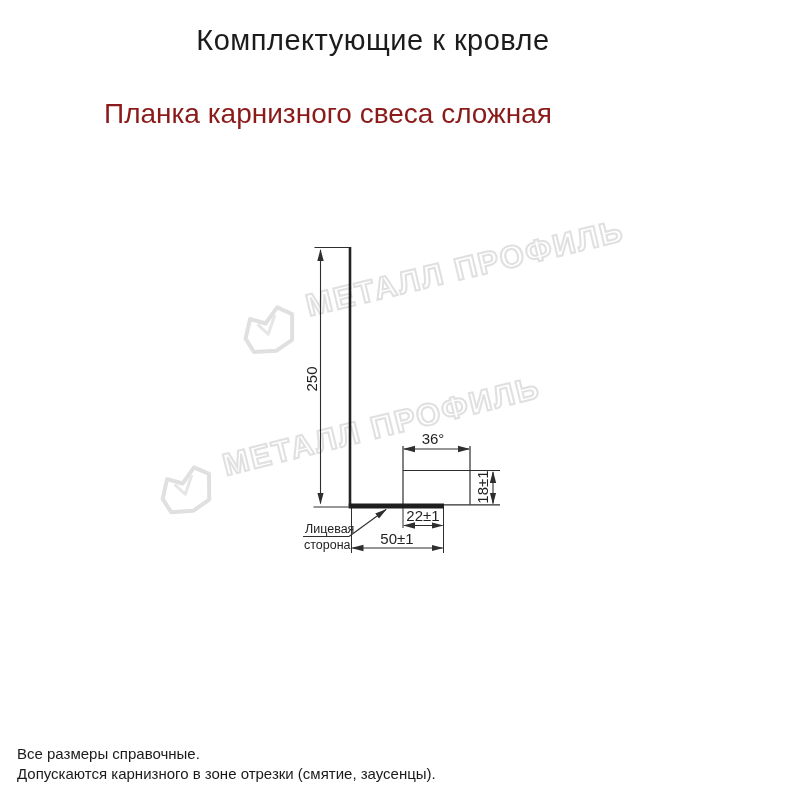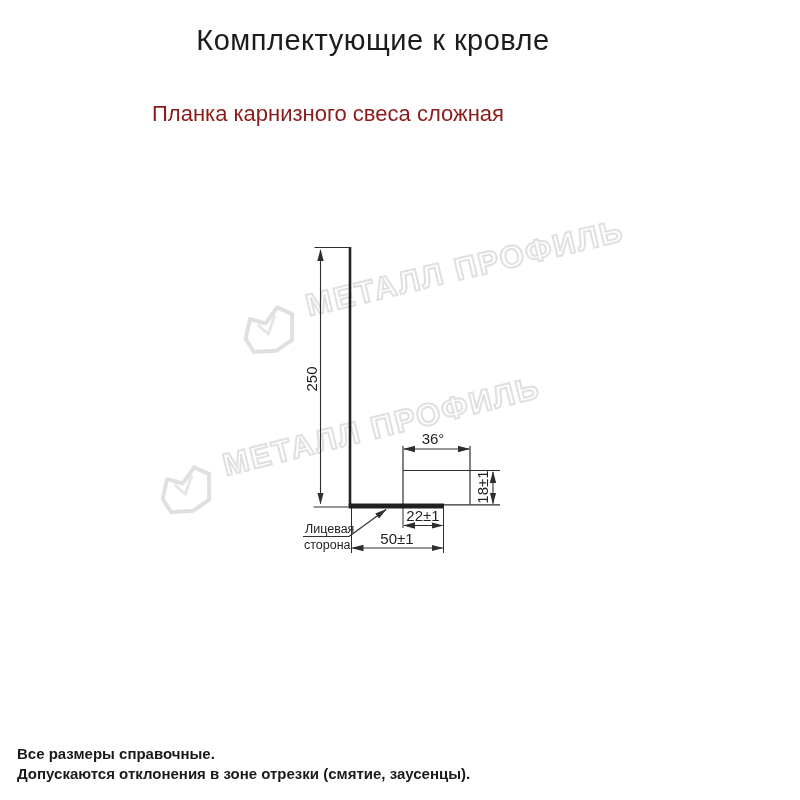--- a/index.html
+++ b/index.html
@@ -6,38 +6,38 @@
   body{
     width:800px;height:800px;position:relative;background:#ffffff;overflow:hidden;
     font-family:"Liberation Sans", sans-serif;
   }
   .page-title{
     position:absolute;left:0;top:24px;width:746px;text-align:center;
     font-size:29px;font-weight:400;color:#1c1c1c;letter-spacing:0.5px;
   }
   .subtitle{
     position:absolute;left:0;top:102px;width:656px;text-align:center;
-    font-size:22px;line-height:24px;font-weight:400;color:#8B1A1A;
+    font-size:28px;line-height:24px;font-weight:400;color:#8B1A1A;
   }
   .watermark{
     position:absolute;display:flex;align-items:center;z-index:1;
     pointer-events:none;
   }
   .watermark .wm-text{
     font-size:31px;font-weight:700;letter-spacing:2px;white-space:nowrap;
     color:#ffffff;-webkit-text-stroke:2px #e0e0e0;
     text-shadow:0 0 1px #e4e4e4;
     margin-left:10px;margin-bottom:30px;
   }
   .wm-upper{left:236px;top:298px;transform:rotate(-13.5deg);transform-origin:32px 27px;}
   .wm-lower{left:153px;top:458px;transform:rotate(-14deg);transform-origin:32px 27px;}
   .drawing-svg{position:absolute;left:0;top:0;z-index:2;}
   .footer{
     position:absolute;left:17px;top:744px;z-index:3;
-    font-size:15px;line-height:20px;color:#1a1a1a;font-weight:bold;
+    font-size:15px;line-height:20px;color:#1a1a1a;
   }
   .dim-text{font-family:"Liberation Sans", sans-serif;font-size:15px;fill:#222222;}
   .callout-text{font-family:"Liberation Sans", sans-serif;font-size:12.5px;fill:#222222;}
 </style>
 </head>
 <body>
 
 <div class="page-title">Комплектующие к кровле</div>
 
 <div class="subtitle">
@@ -107,14 +107,14 @@
   <text class="dim-text" x="488" y="487" text-anchor="middle" transform="rotate(-90 488 487)">18±1</text>
   <text class="dim-text" x="423" y="521" text-anchor="middle">22±1</text>
   <text class="dim-text" x="397" y="544" text-anchor="middle">50±1</text>
 
   <text class="callout-text" x="305" y="533">Лицевая</text>
   <text class="callout-text" x="304" y="549">сторона</text>
 </svg>
 
 <div class="footer">
   <div>Все размеры справочные.</div>
-  <div>Допускаются отклонения в зоне отрезки (смятие, заусенцы).</div>
+  <div>Допускаются карнизного в зоне отрезки (смятие, заусенцы).</div>
 </div>
 
 </body></html>

